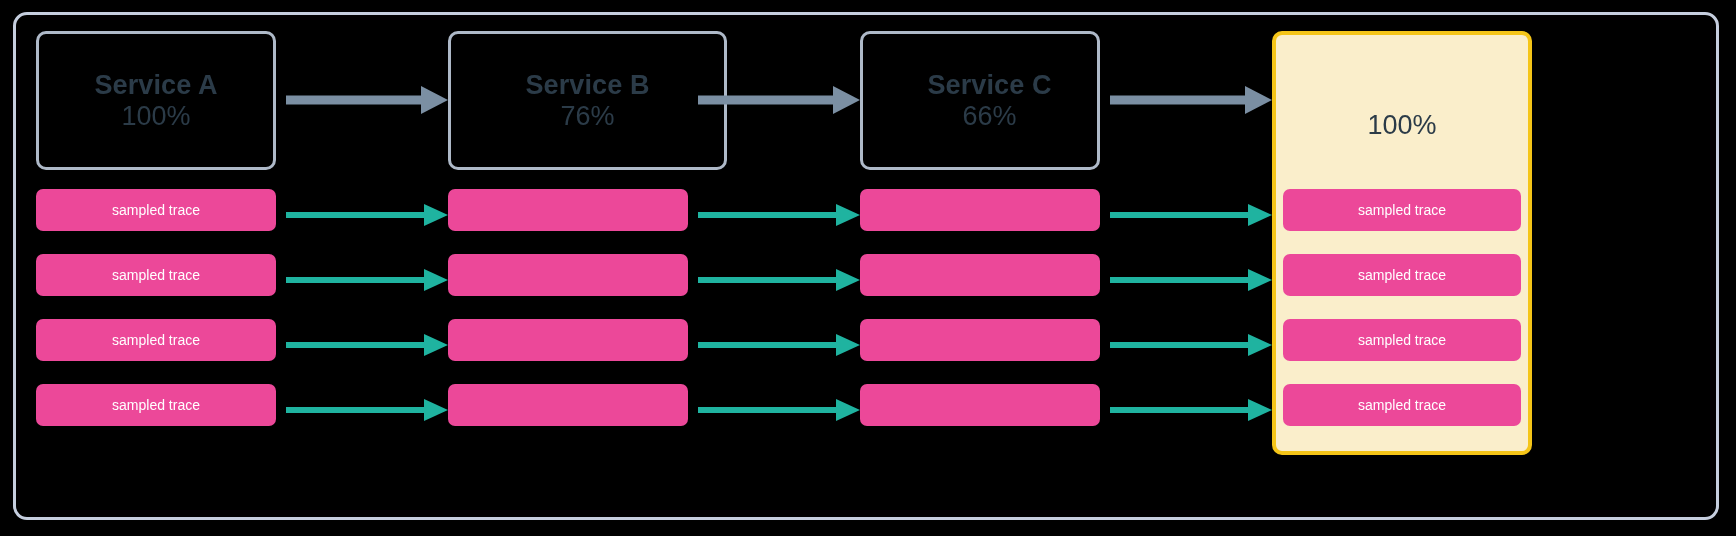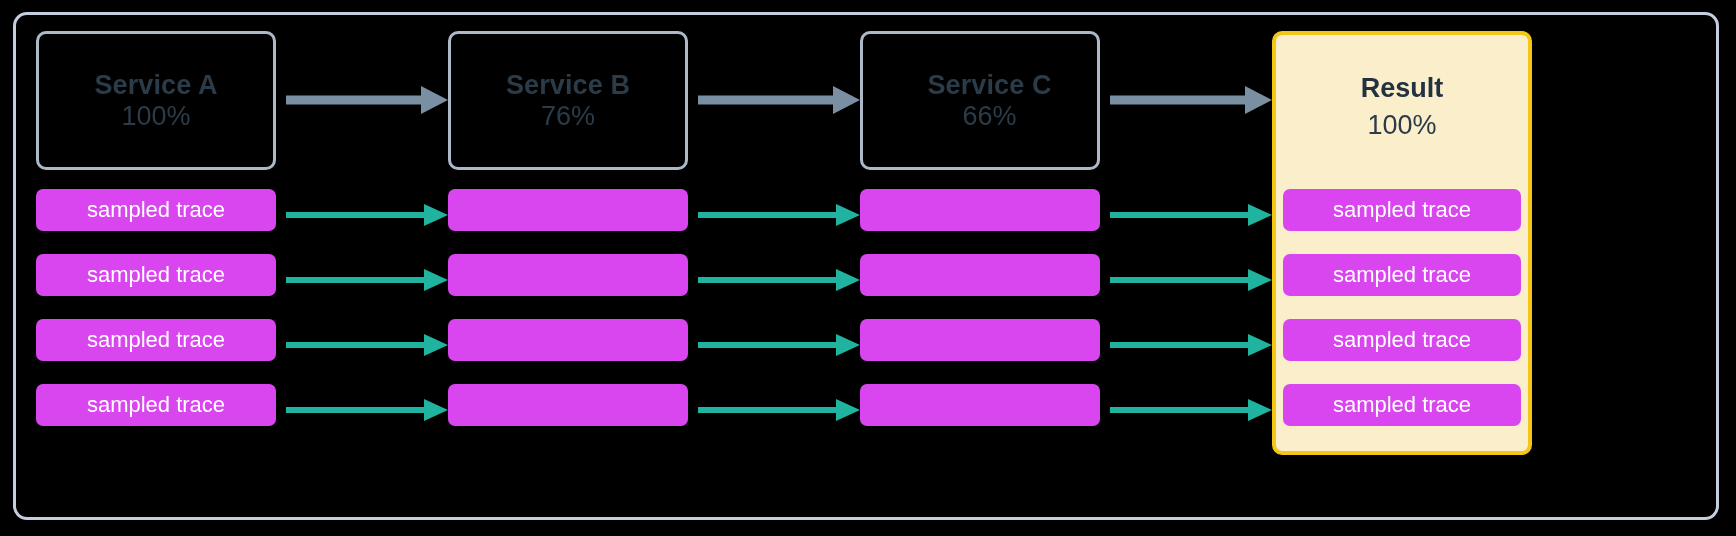--- a/index.html
+++ b/index.html
@@ -85,27 +85,27 @@
     right: 0;
     top: 75px;
     text-align: center;
     color: #2b3b48;
     font-size: 27px;
     font-weight: normal;
   }
 
   
   .trace {
-    background: #d946ef;
+    background: #ec4899;
     border-radius: 7px;
     display: flex;
     align-items: center;
     justify-content: center;
     color: #ffffff;
-    font-size: 22px;
+    font-size: 14px;
     line-height: 1;
     white-space: nowrap;
   }
   .trace.empty { color: transparent; }
 
   
   .arrow {
     position: absolute;
     display: block;
   }
@@ -115,32 +115,31 @@
 
 <div id="stage">
 
   <div id="outer-frame"></div>
 
   <div class="node service-box" style="left:36px;  top:31px; width:240px; height:139px;">
     <div class="service-name">Service A</div>
     <div class="service-pct">100%</div>
   </div>
 
-  <div class="node service-box" style="left:448px; top:31px; width:240px; height:139px;">
+  <div class="node service-box" style="left:448px; top:31px; width:279px; height:139px;">
     <div class="service-name">Service B</div>
     <div class="service-pct">76%</div>
   </div>
 
   <div class="node service-box" style="left:860px; top:31px; width:240px; height:139px;padding-left:19px;">
     <div class="service-name">Service C</div>
     <div class="service-pct">66%</div>
   </div>
 
   <div class="node result-box" style="left:1272px; top:31px; width:260px; height:424px;">
-    <div class="result-title">Result</div>
     <div class="result-pct">100%</div>
   </div>
 
   <svg class="arrow" style="left:286px; top:80px;" width="162" height="40" viewBox="0 0 162 40">
     <line x1="0" y1="20" x2="141" y2="20" stroke="#7b8fa3" stroke-width="9"></line>
     <polygon points="135,6 162,20 135,34" fill="#7b8fa3"></polygon>
   </svg>
 
   <svg class="arrow" style="left:698px; top:80px;" width="162" height="40" viewBox="0 0 162 40">
     <line x1="0" y1="20" x2="141" y2="20" stroke="#7b8fa3" stroke-width="9"></line>

